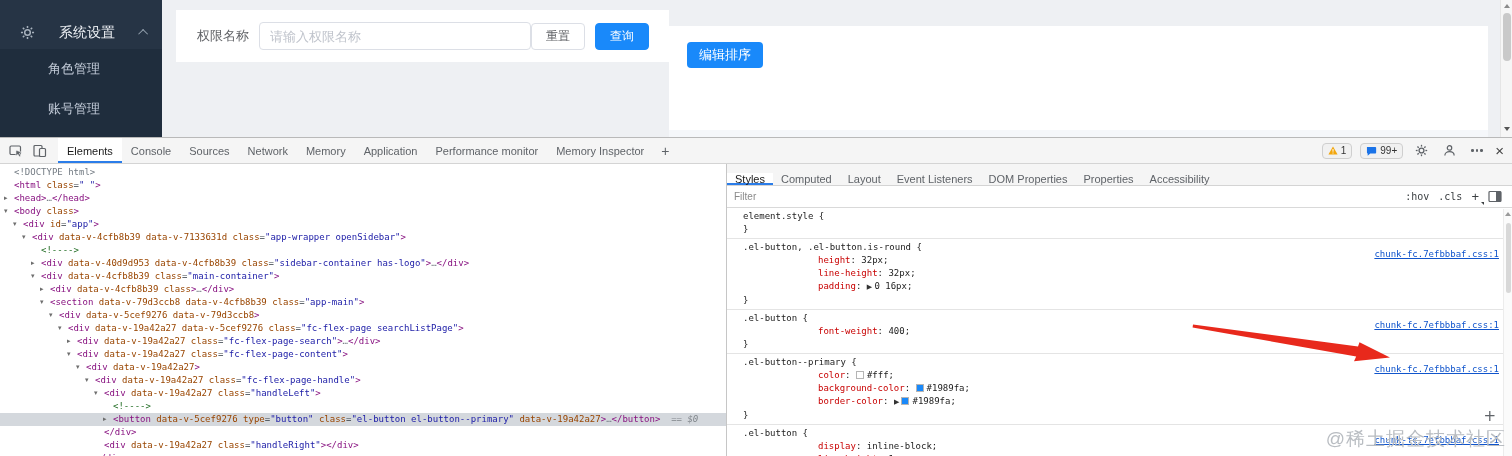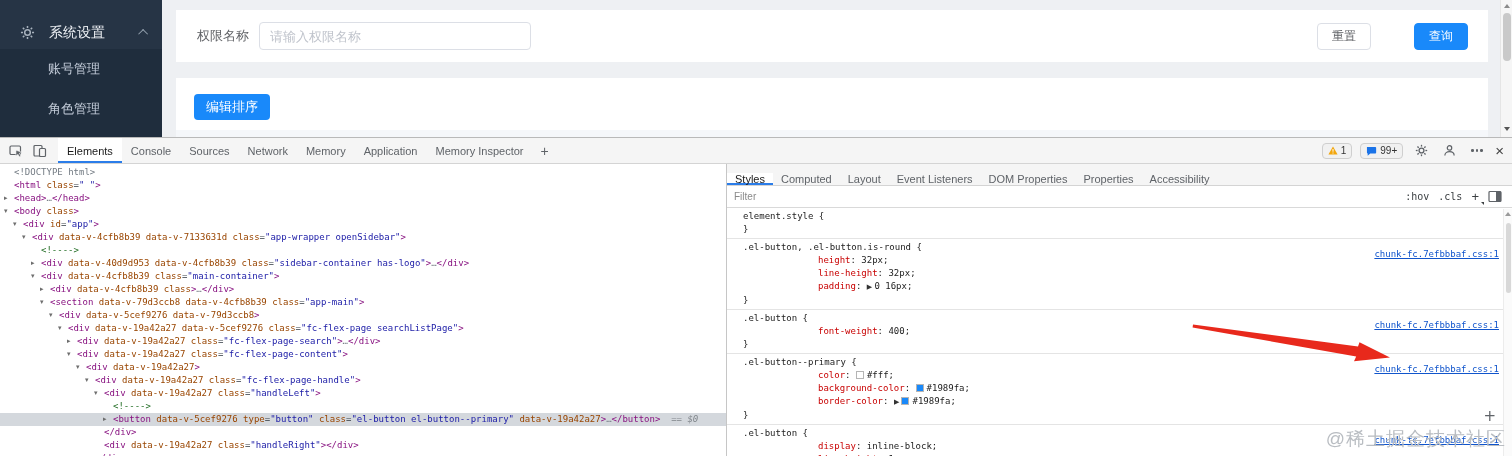--- a/index.html
+++ b/index.html
@@ -2,36 +2,36 @@
 <html><head>
 <meta charset="utf-8">
 <style>
   * { box-sizing: border-box; margin: 0; padding: 0; }
   html,body { width:1512px; height:456px; overflow:hidden; background:#fff;
     font-family:"Liberation Sans", sans-serif; position:relative; }
 
   
   .app { height:137px; display:flex; background:#eef0f3; position:relative; }
   .sidebar { width:162px; flex:none; background:#1f2d3d; }
-  .sb-head { height:49px; background:#263445; display:flex; align-items:center; gap:14px;
+  .sb-head { height:49px; background:#263445; display:flex; align-items:center; gap:24px;
     padding:16px 14px 0 20px; color:#eef1f5; font-size:14px; cursor:pointer; }
   .sb-caret { margin-left:auto; width:7px; height:7px; border-left:1.5px solid #93a0ad;
     border-top:1.5px solid #93a0ad; transform:rotate(45deg) translateY(2px); }
   .sb-item { height:40px; display:flex; align-items:center; padding-left:48px;
     color:#c3ccd9; font-size:13px; cursor:pointer; }
-  .main { flex:1; min-width:0; padding:10px 24px 0 14px; display:flex; flex-direction:column; }
+  .main { flex:1; min-width:0; padding:10px 24px 0 14px; display:flex; flex-direction:row; }
   .search-panel { background:#fff; height:52px; flex:none; display:flex; align-items:center;
     padding:0 20px 0 21px; }
   .search-panel label { color:#606266; font-size:13px; margin-right:10px; }
   .search-input { width:272px; height:28px; border:1px solid #dcdfe6; border-radius:4px;
     padding:0 10px; font-size:13px; color:#333; outline:none; }
   .search-input::placeholder { color:#c0c4cc; }
   .btns { margin-left:auto; display:flex; gap:10px; }
   .btn { height:27px; padding:0 14px; border-radius:4px; font-size:12px; cursor:pointer;
-    border:1px solid #dcdfe6; background:#fff; color:#606266;margin-left:33px; }
+    border:1px solid #dcdfe6; background:#fff; color:#606266; }
   .btn.primary { background:#1989fa; border-color:#1989fa; color:#fff; }
   .content-panel { background:#fff; margin-top:16px; flex:1; padding:16px 0 0 18px; position:relative; }
   .btn-sort { height:26px; padding:0 12px; border:none; border-radius:4px; background:#1989fa;
     color:#fff; font-size:13px; cursor:pointer; }
   .table-head-strip { position:absolute; left:0; right:0; bottom:0; height:7px; background:#f5f7fa; }
   .page-scroll { position:absolute; right:0; top:0; width:12px; height:137px; background:#f6f6f6;
     border-left:1px solid #e5e5e5; }
   .page-scroll .thumb { position:absolute; left:2px; top:13px; width:8px; height:48px;
     background:#c9c9c9; border-radius:4px; }
   .tri-up { position:absolute; left:3px; top:4px; width:0; height:0;
@@ -117,22 +117,22 @@
           <line x1="3" y1="3" x2="4.6" y2="4.6"></line>
             <line x1="11.4" y1="11.4" x2="13" y2="13"></line>
           <line x1="13" y1="3" x2="11.4" y2="4.6"></line>
             <line x1="4.6" y1="11.4" x2="3" y2="13"></line>
         </g>
       </svg>
       <span>系统设置</span>
       <span class="sb-caret"></span>
     </div>
     <div>
+        <div class="sb-item">角色管理</div>
         <div class="sb-item">账号管理</div>
-        <div class="sb-item">角色管理</div>
       </div>
   </div>
 
   <div class="main">
     <div class="search-panel">
       <label>权限名称</label>
       <input class="search-input" placeholder="请输入权限名称" style="">
       <div class="btns">
         <button class="btn">重置</button>
         <button class="btn primary">查询</button>
@@ -167,20 +167,21 @@
         </svg>
       </span>
     </div>
     <div style="display:flex">
         <div class="dt-tab active">Elements</div>
         <div class="dt-tab">Console</div>
         <div class="dt-tab">Sources</div>
         <div class="dt-tab">Network</div>
         <div class="dt-tab">Memory</div>
         <div class="dt-tab">Application</div>
+        <div class="dt-tab">Performance monitor</div>
         <div class="dt-tab">Memory Inspector</div>
       </div>
     <span class="dt-plus">+</span>
     <div class="dt-right">
       <span class="pill">
         <svg width="10" height="9" viewBox="0 0 12 11">
           <path d="M6 0.5L11.6 10.5H0.4z" fill="#f2a60d"></path>
           <rect x="5.4" y="3.6" width="1.2" height="3.4" fill="#fff"></rect>
           <rect x="5.4" y="8" width="1.2" height="1.2" fill="#fff"></rect>
         </svg>

